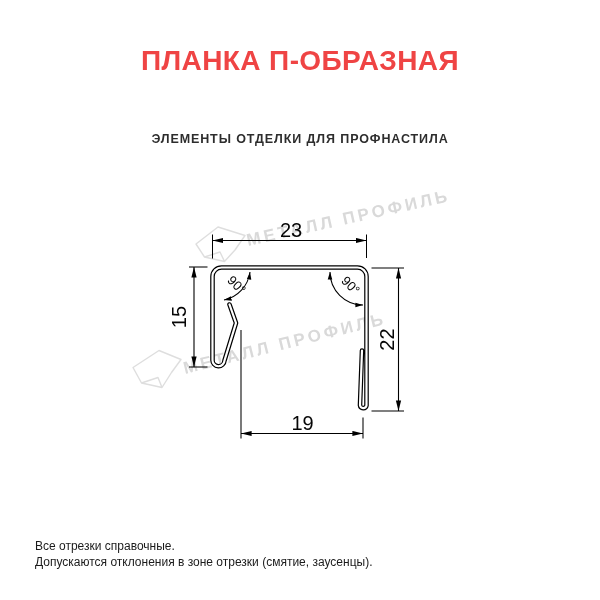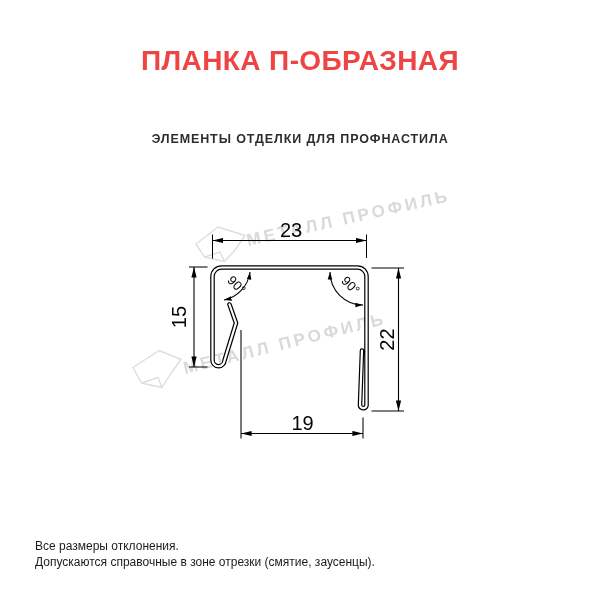--- a/index.html
+++ b/index.html
@@ -87,17 +87,17 @@
       <text class="angtxt" transform="translate(233.5,288) rotate(45)" text-anchor="middle">90°</text>
     </g>
 
     <g>
       <path class="arc" d="M330,272 A33,33 0 0 0 363,305" marker-start="url(#arrS)" marker-end="url(#arrS)"></path>
       <text class="angtxt" transform="translate(347.5,288.5) rotate(45)" text-anchor="middle">90°</text>
     </g>
   </svg>
 
   <div class="foot">
-    <div>Все размеры отклонения.</div>
-    <div>Допускаются справочные в зоне отрезки (смятие, заусенцы).</div>
+    <div>Все отрезки справочные.</div>
+    <div>Допускаются отклонения в зоне отрезки (смятие, заусенцы).</div>
   </div>
 
 </div>
 
 </body></html>

